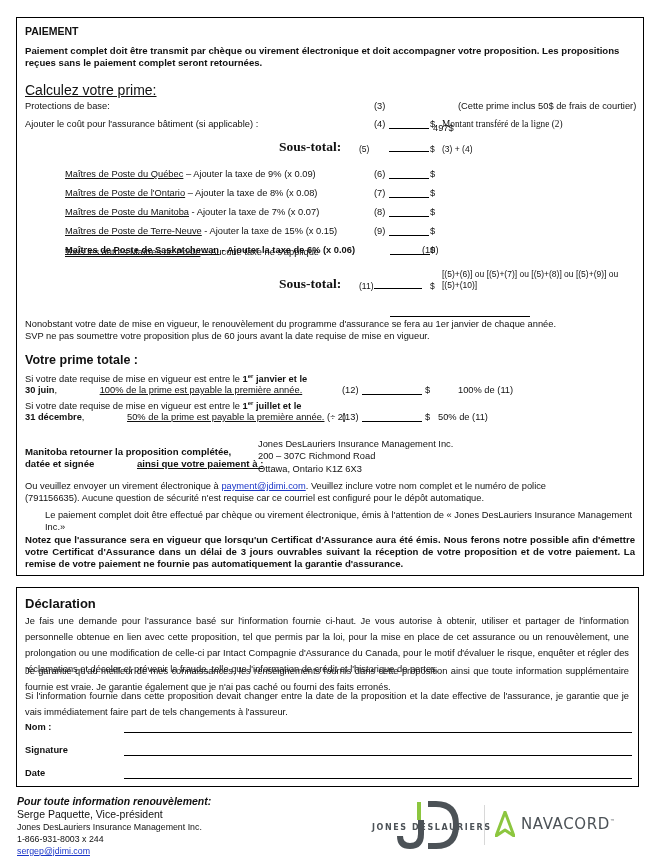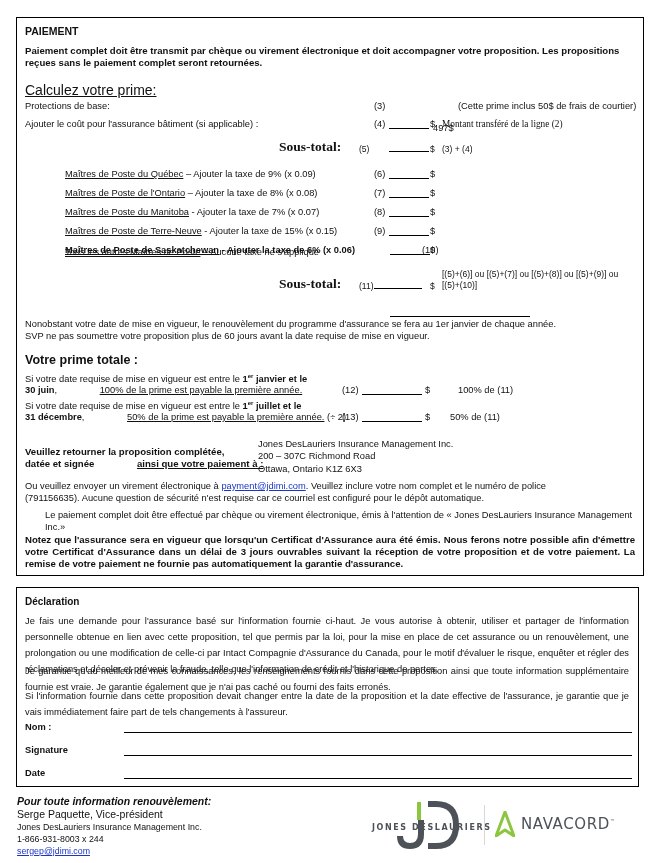--- a/index.html
+++ b/index.html
@@ -16,21 +16,21 @@
     .calc-title { left: 8px; top: 64px; font-size: 14px; text-decoration: underline; }
     .row { font-size: 9.3px; }
     .subtot { font-family: "Liberation Serif", serif; font-size: 13.5px; font-weight: bold; }
     .blank { display: inline-block; width: 40px; border-bottom: 1px solid #000; height: 9px; vertical-align: baseline; }
     .blank-long { display: inline-block; width: 140px; border-bottom: 1px solid #000; height: 9px; }
     .small { font-size: 8.5px; }
     .prime-title { left: 8px; top: 335px; font-size: 12.5px; font-weight: bold; }
     sup { font-size: 6px; }
     .link { color: #1a35c8; text-decoration: underline; }
     .para { white-space: normal; line-height: 12px; }
-    .decl-title { left: 8px; top: 8px; font-size: 10px; font-weight: bold; }
+    .decl-title { left: 8px; top: 8px; font-size: 13px; font-weight: bold; }
     .decl-p { left: 8px; width: 604px; white-space: normal; text-align: justify; line-height: 16px; font-size: 9.3px; }
     .sig-label { left: 8px; font-weight: bold; font-size: 9.3px; }
     .sig-line { position: absolute; left: 107px; width: 508px; border-bottom: 1px solid #000; }
     .footer { left: 17px; }
     .logo-text { font-family: "DejaVu Sans", sans-serif; letter-spacing: 1.6px; font-size: 8px; color: #4c5257; font-weight: bold; }
   </style>
 </head>
 <body>
 
 <div class="box" id="box1">
@@ -108,23 +108,23 @@
 
   <div class="abs row" style="left:8px;top:382px;">
     <span>Si votre date requise de mise en vigueur est entre le </span><b>1</b><sup class="b">er</sup><b> juillet et le</b>
   </div>
   <div class="abs row" style="left:8px;top:394px;">
     <b>31 décembre</b><span>, </span><span class="u">50% de la prime est payable la première année.</span><span> (÷ 2)</span>
   </div>
   <div class="abs row" style="left:325px;top:394px;">(13)</div>
   <span class="abs blank" style="left:345px;top:394px;width:60px;"></span>
   <div class="abs row" style="left:408px;top:394px;">$</div>
-  <div class="abs row" style="left:421px;top:394px;margin-left:12px;">50% de (11)</div>
+  <div class="abs row" style="left:421px;top:394px;">50% de (11)</div>
 
-  <div class="abs b" style="left:8px;top:428px;font-size:9.6px;">Veuillez retourner la proposition complétée,</div>
+  <div class="abs b" style="left:8px;top:428px;font-size:9.6px;">Manitoba retourner la proposition complétée,</div>
   <div class="abs b" style="left:8px;top:440px;font-size:9.6px;">
     <span>datée et signée </span><span class="u">ainsi que votre paiement à :</span>
   </div>
   <div class="abs row" style="left:241px;top:421px;">Jones DesLauriers Insurance Management Inc.</div>
   <div class="abs row" style="left:241px;top:433px;">200 – 307C Richmond Road</div>
   <div class="abs row" style="left:241px;top:446px;">Ottawa, Ontario K1Z 6X3</div>
 
   <div class="abs row" style="left:8px;top:463px;text-align:center;">
     <span>Ou veuillez envoyer un virement électronique à </span><span class="link">payment@jdimi.com</span><span>. Veuillez inclure votre nom complet et le numéro de police</span>
   </div>

